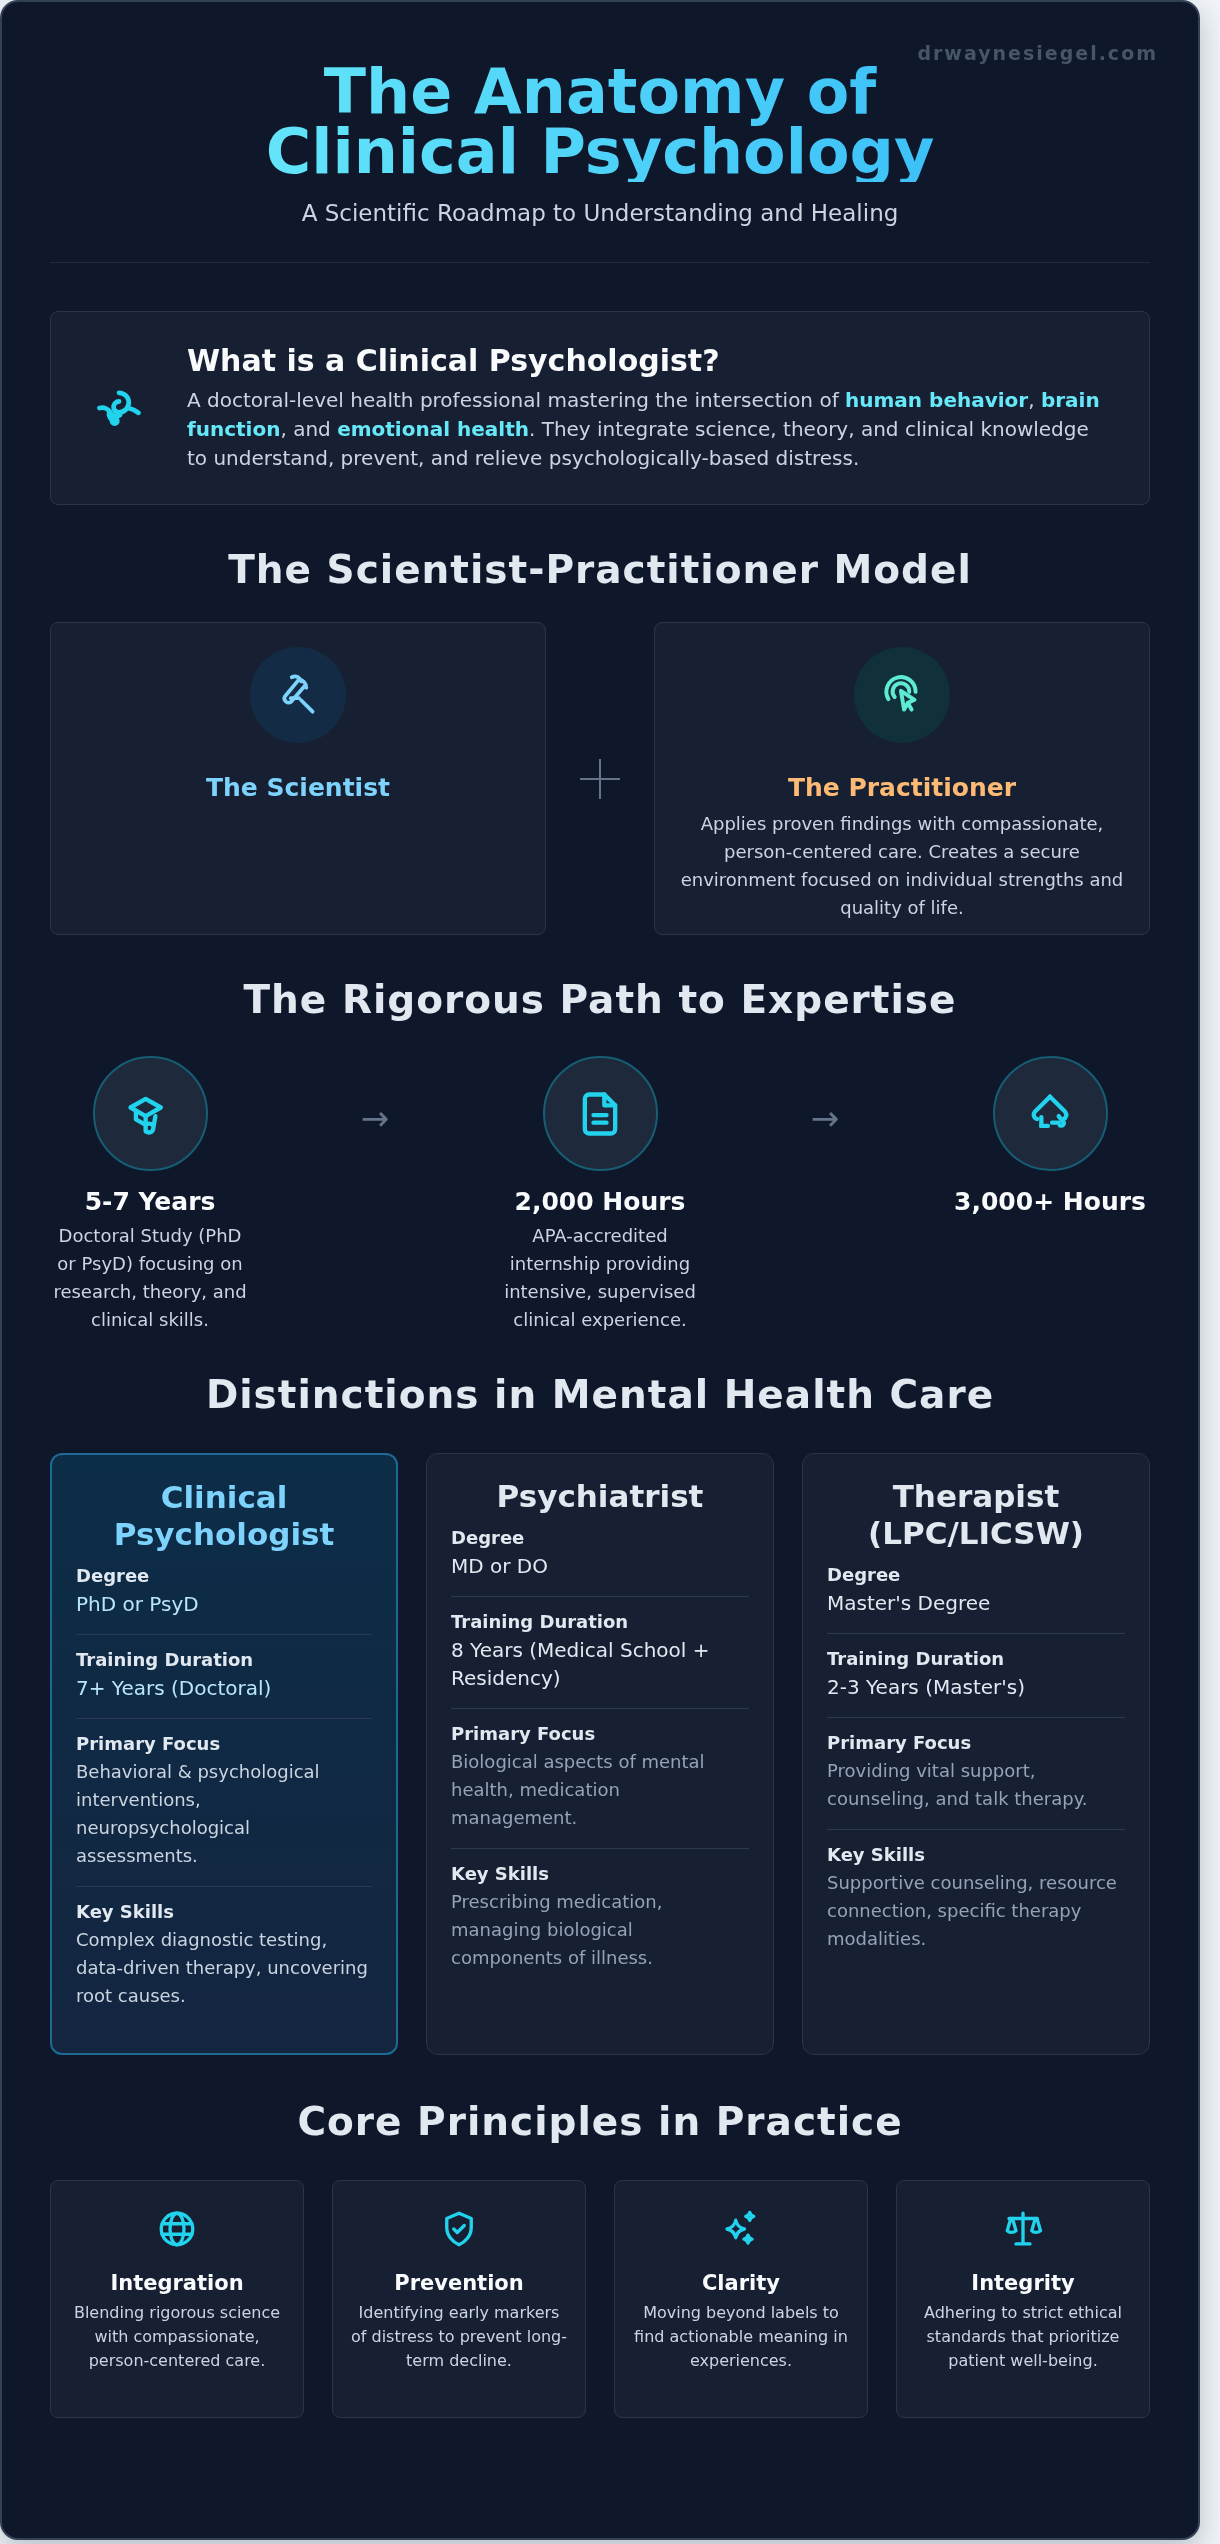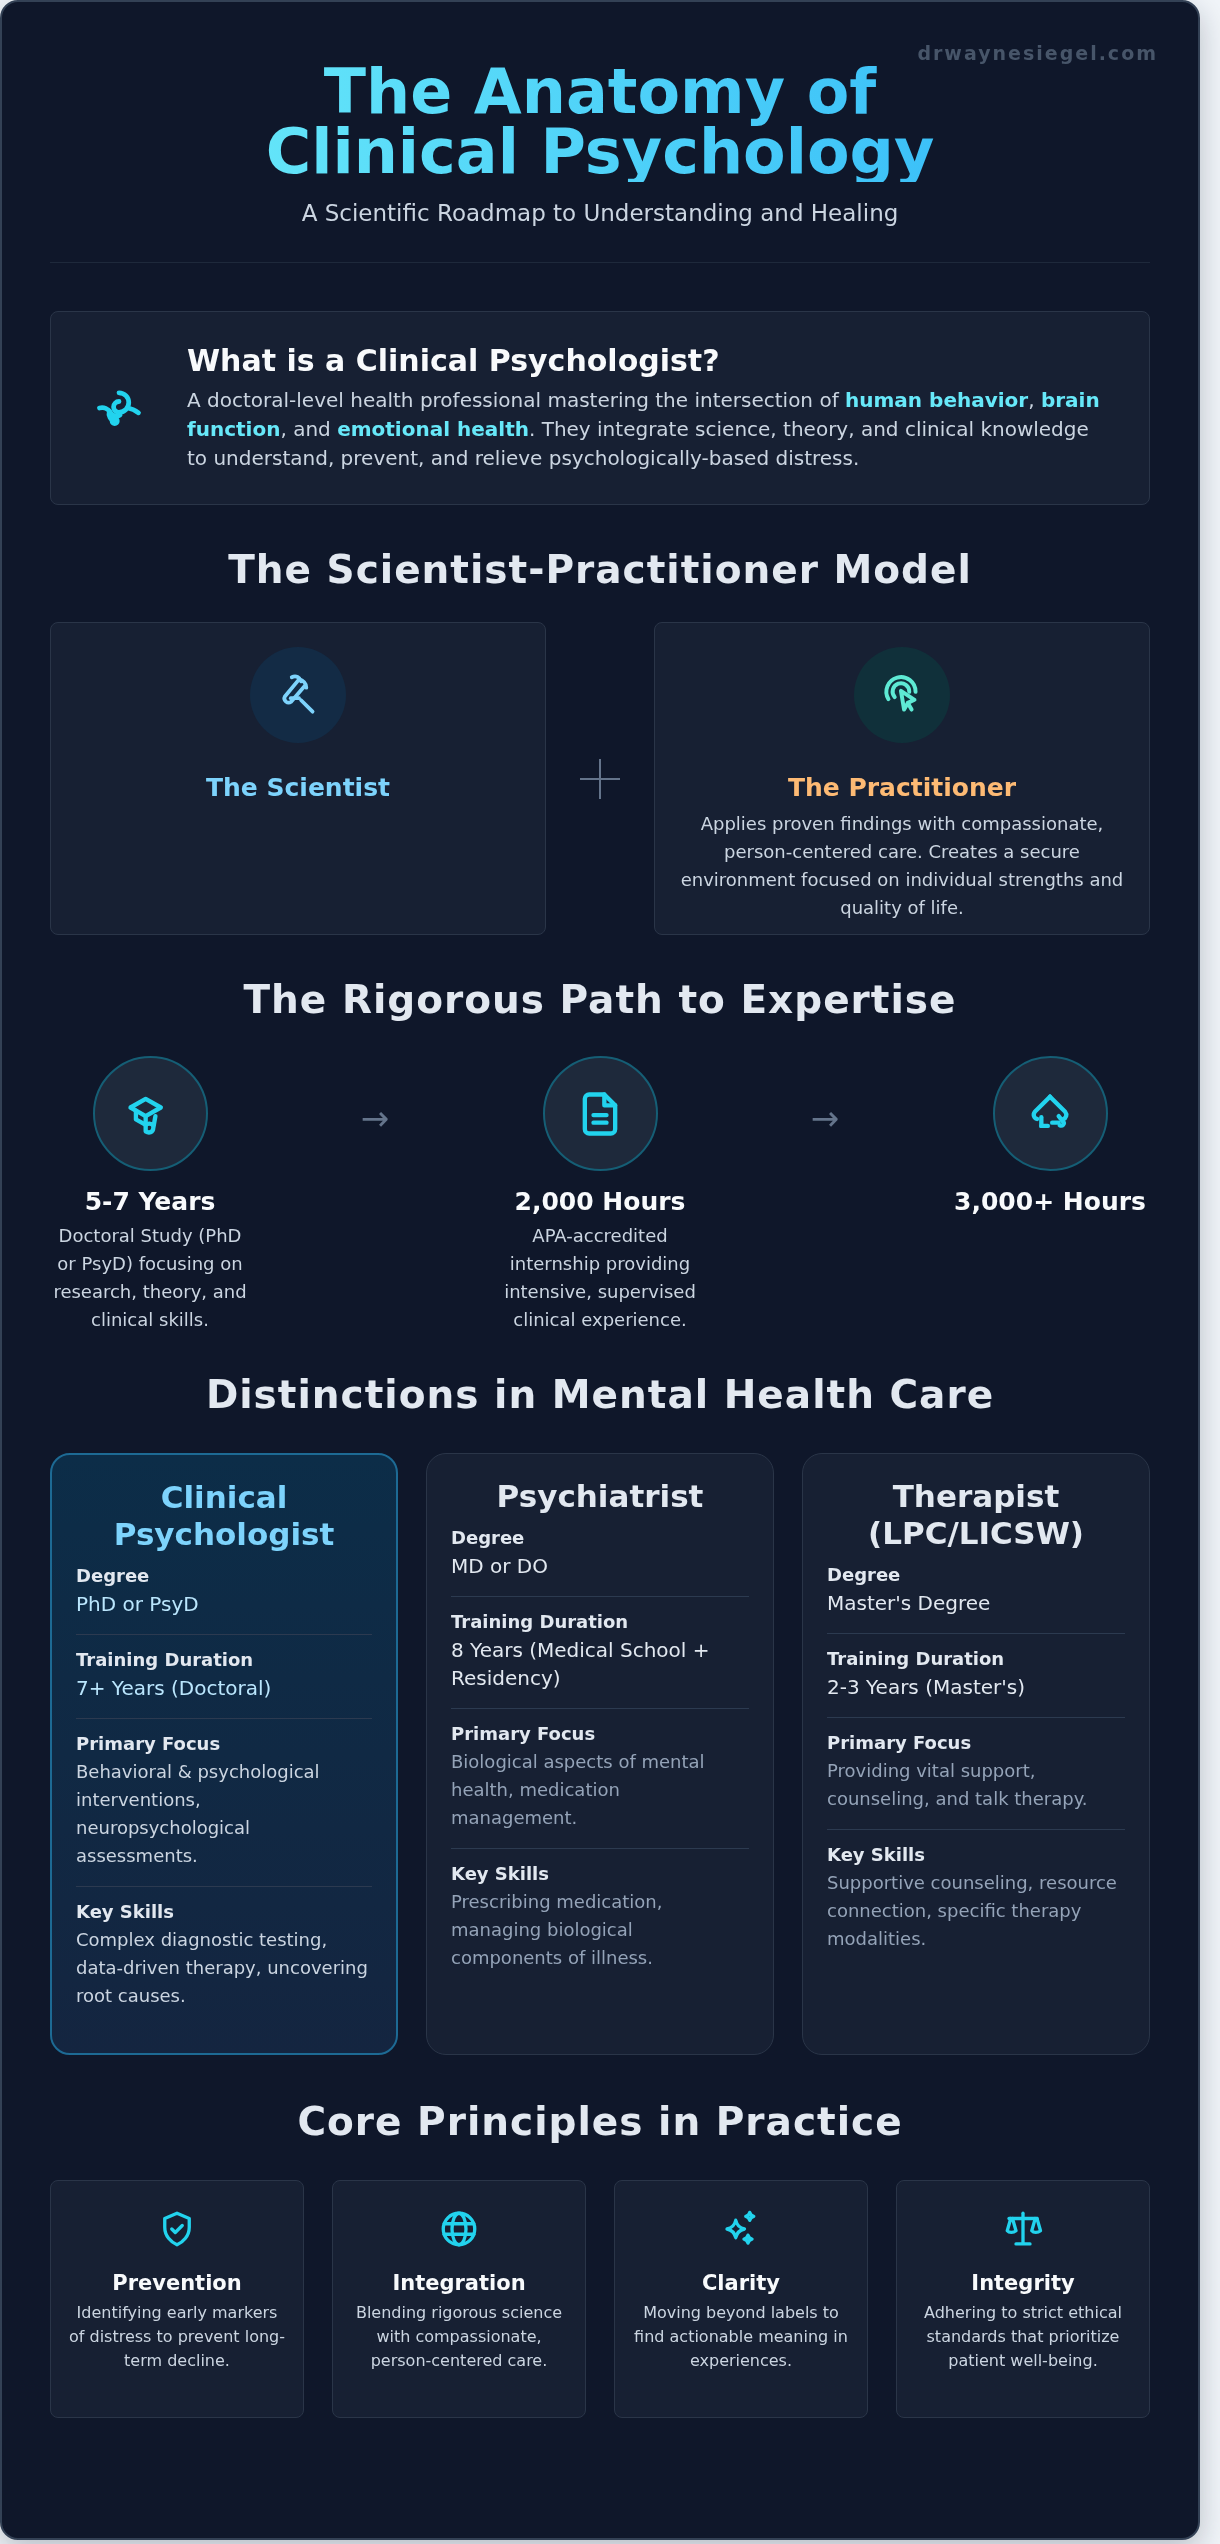--- a/index.html
+++ b/index.html
@@ -187,21 +187,21 @@
     margin-top: 36px;
     display: flex;
     justify-content: space-between;
     align-items: stretch;
   }
   .dist-card {
     width: 348px;
     height: 602px;
     background: #172033;
     border: 1px solid #2a3548;
-    border-radius: 20px;
+    border-radius: 12px;
     padding: 24px 24px 0;
   }
   .dist-card.featured {
     background: linear-gradient(180deg, #0c2d48 0%, #142540 100%);
     border: 2px solid #1d6a94;
   }
   .dist-title {
     text-align: center;
     font-size: 31px;
     line-height: 37px;
@@ -437,39 +437,39 @@
         <div class="field-value muted">Supportive counseling, resource connection, specific therapy modalities.</div>
       </div>
     </div>
   </section>
 
   <h2 class="section-heading principles-heading">Core Principles in Practice</h2>
   <section class="principles">
     <div class="principle">
       <div class="principle-icon">
         <svg width="42" height="42" viewBox="0 0 24 24" fill="none" stroke="#22d3ee" stroke-width="1.9" stroke-linecap="round" stroke-linejoin="round">
-          <path d="M12 3l7 3v5c0 5-3.5 8.5-7 10c-3.5-1.5-7-5-7-10V6z"></path>
-          <path d="M9 12l2 2l4-4"></path>
-        </svg>
-      </div>
-      <h3 class="principle-title">Prevention</h3>
-      <p class="principle-desc">Identifying early markers of distress to prevent long-term decline.</p>
-    </div>
-
-    <div class="principle">
-      <div class="principle-icon">
-        <svg width="42" height="42" viewBox="0 0 24 24" fill="none" stroke="#22d3ee" stroke-width="1.9" stroke-linecap="round" stroke-linejoin="round">
           <circle cx="12" cy="12" r="9"></circle>
           <ellipse cx="12" cy="12" rx="4" ry="9"></ellipse>
           <path d="M3.5 9h17"></path>
           <path d="M3.5 15h17"></path>
         </svg>
       </div>
       <h3 class="principle-title">Integration</h3>
       <p class="principle-desc">Blending rigorous science with compassionate, person-centered care.</p>
+    </div>
+
+    <div class="principle">
+      <div class="principle-icon">
+        <svg width="42" height="42" viewBox="0 0 24 24" fill="none" stroke="#22d3ee" stroke-width="1.9" stroke-linecap="round" stroke-linejoin="round">
+          <path d="M12 3l7 3v5c0 5-3.5 8.5-7 10c-3.5-1.5-7-5-7-10V6z"></path>
+          <path d="M9 12l2 2l4-4"></path>
+        </svg>
+      </div>
+      <h3 class="principle-title">Prevention</h3>
+      <p class="principle-desc">Identifying early markers of distress to prevent long-term decline.</p>
     </div>
 
     <div class="principle">
       <div class="principle-icon">
         <svg width="42" height="42" viewBox="0 0 24 24" fill="none" stroke="#22d3ee" stroke-width="1.9" stroke-linejoin="round">
           <path d="M9 7c.6 2.8 2.2 4.4 5 5c-2.8.6-4.4 2.2-5 5c-.6-2.8-2.2-4.4-5-5c2.8-.6 4.4-2.2 5-5z"></path>
           <path d="M17 2.5c.3 1.3 1 2 2.3 2.3c-1.3.3-2 1-2.3 2.3c-.3-1.3-1-2-2.3-2.3c1.3-.3 2-1 2.3-2.3z"></path>
           <path d="M16 15.5c.3 1.3 1 2 2.3 2.3c-1.3.3-2 1-2.3 2.3c-.3-1.3-1-2-2.3-2.3c1.3-.3 2-1 2.3-2.3z"></path>
         </svg>
       </div>

